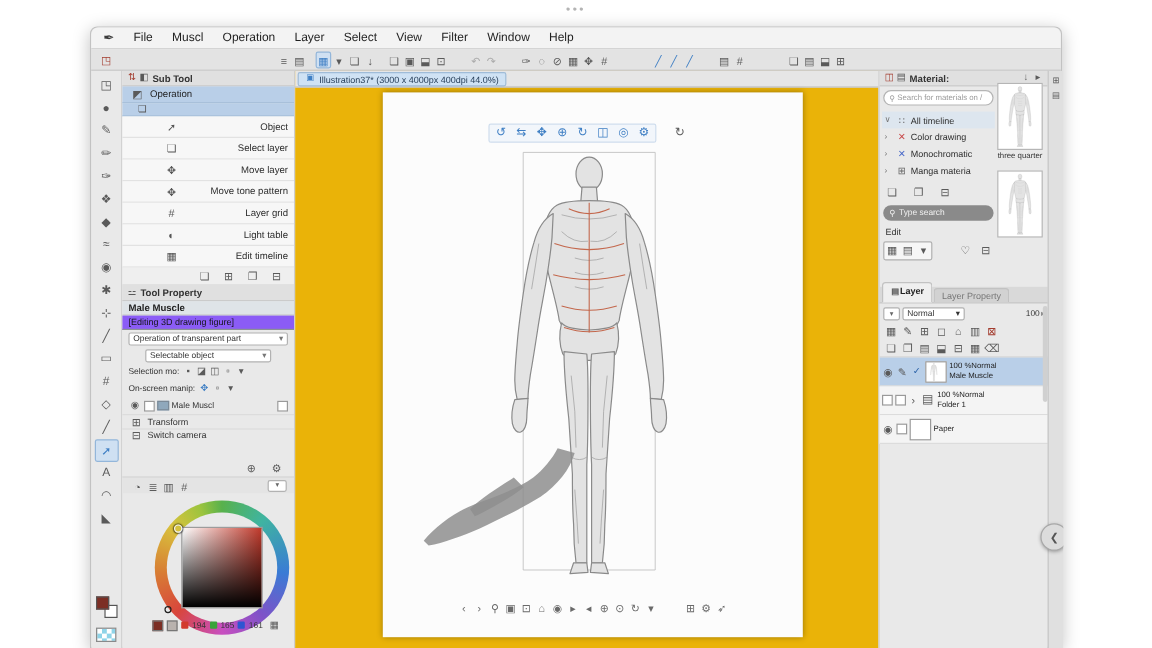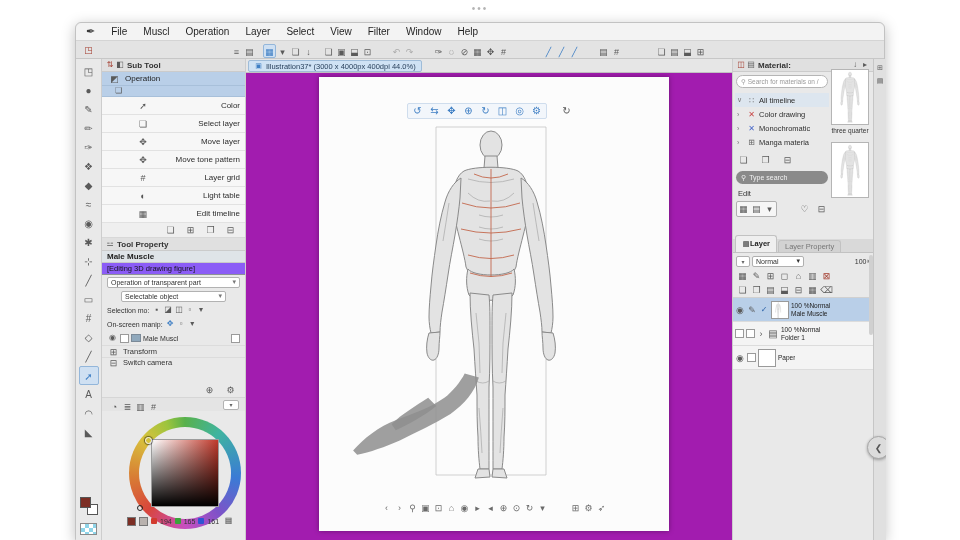--- a/index.html
+++ b/index.html
@@ -58,21 +58,21 @@
   .wheelbox{position:absolute;left:27px;top:358px;width:112px;height:112px}
   .ring{position:absolute;inset:0;border-radius:50%;background:conic-gradient(from 0deg,#58b14c,#3fb4a0 40deg,#3a7bd5 95deg,#7e52c8 140deg,#c84fc0 180deg,#d8463c 225deg,#d87c34 265deg,#d8c23c 310deg,#9cc43e 340deg,#58b14c)}
   .ringhole{position:absolute;inset:10px;border-radius:50%;background:#e9e9e9}
   .sv{position:absolute;left:22px;top:22px;width:68px;height:68px;border:1px solid #9c9c9c;background:linear-gradient(to top,#000,rgba(0,0,0,0)),linear-gradient(to right,#fff,#c0392b)}
   .sv-ind{position:absolute;left:16px;top:20px;width:7px;height:7px;border:1px solid #f4f4f4;border-radius:50%;box-shadow:0 0 1px 1px rgba(0,0,0,.5)}
   .hue-ind{position:absolute;left:8px;top:88px;width:6px;height:6px;border:1px solid #222;border-radius:50%;background:transparent}
   .rgbrow{position:absolute;left:25px;top:456px;width:116px;height:12px;display:flex;align-items:center;gap:3px;font-size:7px;color:#333;z-index:5}
   .sw{width:9px;height:9px;border:1px solid #777;flex:0 0 auto}
   .dot{width:6px;height:6px;border-radius:1px;flex:0 0 auto}
   
-  .canvas{position:absolute;left:170px;top:0;width:502px;height:482px;background:#a21caf}
+  .canvas{position:absolute;left:170px;top:0;width:502px;height:482px;background:#eab308}
   .tabbar{position:absolute;left:0;top:0;width:100%;height:14px;background:#e6e6e6;border-bottom:1px solid #c2c2c2;display:flex;align-items:center}
   .doctab{height:12px;margin:1px 0 0 2px;background:#cfe2f4;border:1px solid #9fbcd8;border-radius:2px;display:flex;align-items:center;font-size:7.5px;color:#29415c;padding:0 5px;gap:3px;white-space:nowrap}
   .tab-caret{margin-left:auto;margin-right:5px;font-size:8px;color:#666}
   .page{position:absolute;left:73px;top:18px;width:350px;height:454px;background:#fcfcfc;box-shadow:0 0 5px rgba(0,0,0,.35)}
   .maniprow{position:absolute;left:88px;top:26px;display:flex;align-items:center;gap:2px}
   .maniprow .icn{font-size:10px;min-width:15px}
   .manipx{margin-left:10px}
   .figwrap{position:absolute;left:97px;top:46px;width:150px;height:360px}
   .shadowwrap{position:absolute;left:26px;top:286px;width:142px;height:94px}
   .pagebottom{position:absolute;left:6px;top:420px;width:338px;display:flex;align-items:center;justify-content:center;gap:2px}
@@ -240,21 +240,21 @@
       </div>
       <div class="st-group">
         <span class="icn">◩</span>
         <span>Operation</span>
       </div>
       <div class="st-group2">
         <span class="icn">❏</span>
       </div>
       <div class="st-row">
           <span class="ic">➚</span>
-          <span class="lbl">Color</span>
+          <span class="lbl">Object</span>
         </div>
       <div class="st-row">
           <span class="ic">❏</span>
           <span class="lbl">Select layer</span>
         </div>
       <div class="st-row">
           <span class="ic">✥</span>
           <span class="lbl">Move layer</span>
         </div>
       <div class="st-row">

